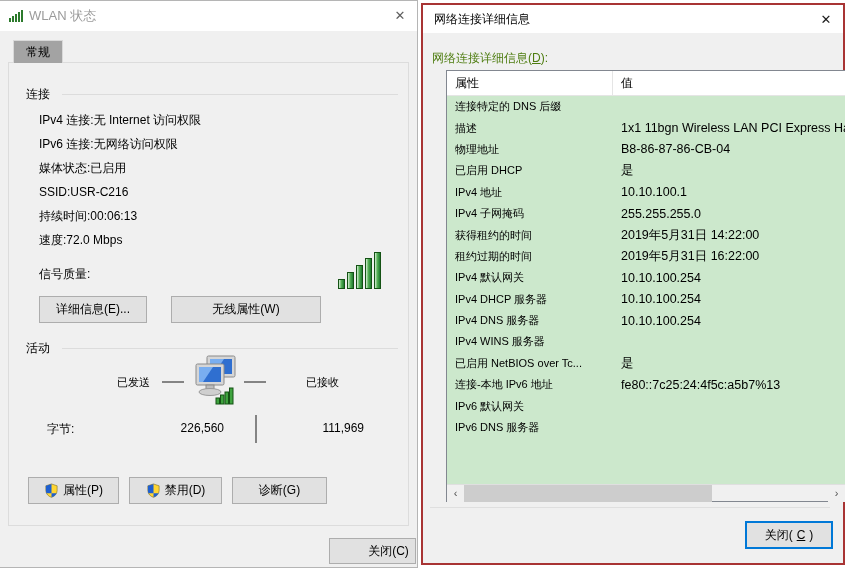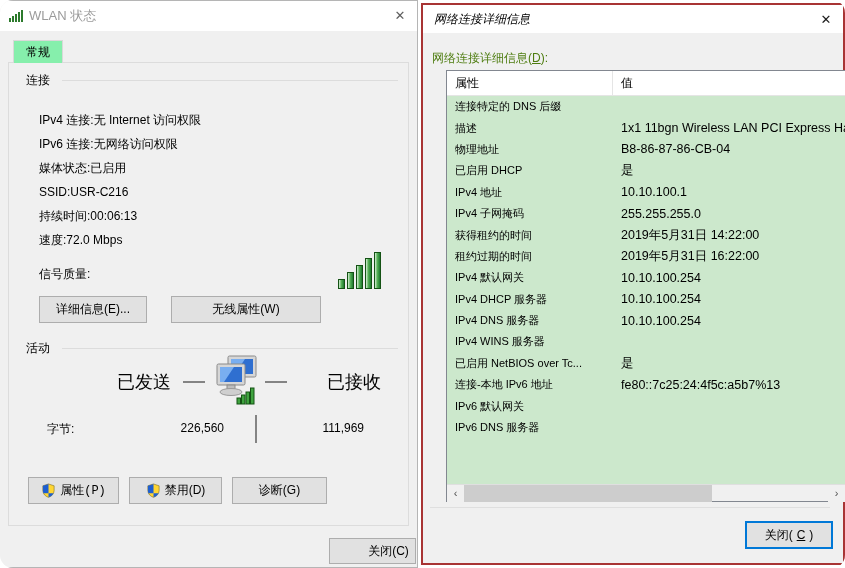--- a/index.html
+++ b/index.html
@@ -1,69 +1,69 @@
 <!DOCTYPE html>
 <html><head>
 <meta charset="utf-8">
 <style>
   * { margin:0; padding:0; box-sizing:border-box; }
   html,body { background:#ffffff; }
   body { font-family:"Liberation Sans", sans-serif; }
-  #stage { position:relative; width:845px; height:568px; background:#ffffff; overflow:hidden;border-radius:13px; }
+  #stage { position:relative; width:845px; height:568px; background:#ffffff; overflow:hidden; }
 
   
   .win-btn {
     position:absolute; display:flex; align-items:center; justify-content:center;
     background:#e1e1e1; border:1px solid #adadad; font-size:12px; color:#000;
     font-family:"Liberation Sans", sans-serif; cursor:default; gap:4px;
   }
   .titlebar { position:absolute; left:0; top:0; right:0; height:30px; background:#ffffff;
     display:flex; align-items:center; padding-left:9px; }
   .close-x { position:absolute; top:0; right:0; width:34px; height:28px; display:flex;
     align-items:center; justify-content:center; font-size:13px; color:#5f5f5f; }
 
   
   #wlan { position:absolute; left:0; top:0; width:418px; height:568px;
     background:#f0f0f0; border:1px solid #b5b5b5; border-left:none; }
   #wlan .title-text { font-size:13px; color:#9b9b9b; margin-left:6px; }
   .sigbars-sm { display:flex; align-items:flex-end; gap:1px; height:12px; }
   .sigbars-sm i { display:block; width:2px; background:#3fa33f; border:1px solid #2c7a2c; }
-  .tab { position:absolute; left:13px; top:39px; width:50px; height:23px; background:#86efac;
+  .tab { position:absolute; left:13px; top:39px; width:50px; height:23px; background:#a3a3a3;
     border:1px solid #d9d9d9; border-bottom:none; z-index:2; display:flex; align-items:center;
     justify-content:center; font-size:12px; color:#000; }
   .tabpage { position:absolute; left:8px; top:61px; width:401px; height:464px;
     background:#f0f0f0; border:1px solid #dcdcdc; }
   .group-head { position:absolute; left:0; right:0; display:flex; align-items:center; }
   .group-head .gh-label { font-size:12px; color:#000; margin-left:17px; }
   .group-head .gh-line { flex:1; height:1px; background:#dcdcdc; margin:0 10px 0 12px; }
   .kv-rows { position:absolute; left:30px; right:19px; top:45px; }
   .kv-row { position:relative; height:24px; display:flex; align-items:center; }
   .kv-row .k { font-size:12px; color:#000; }
   .kv-row .v { font-size:12px; color:#000; }
   .sig-label { position:absolute; left:30px; top:203px; font-size:12px; }
   .sigbars-lg { position:absolute; right:27px; top:189px; display:flex; align-items:flex-end; gap:2px; height:37px; }
   .sigbars-lg i { display:block; width:7px; border:1px solid #145214;
     background:linear-gradient(90deg,#d8f0d8 0%,#58b158 45%,#1f7a2f 100%); }
   .dash { height:2px; background:#848484; width:22px; }
   .act-row { position:absolute; left:30px; right:19px; top:291px; height:56px;
     display:flex; align-items:center; }
-  .act-label { font-size:18px; }
+  .act-label { font-size:11px; }
   .bytes-row { position:absolute; left:30px; right:19px; top:352px; height:30px; }
   .bytes-label { position:absolute; left:8px; top:6px; font-size:12px; }
   .bytes-sent { position:absolute; left:0; width:185px; top:6px; text-align:right; font-size:12px; }
   .bytes-divider { position:absolute; left:216px; top:0; width:2px; height:28px; background:#848484; }
   .bytes-recv { position:absolute; left:230px; width:95px; top:6px; text-align:right; font-size:12px; }
   .shield { width:15px; height:15px; flex:0 0 auto; }
   #wlan-close { left:329px; top:537px; width:87px; height:26px;padding-left:32px; }
 
   
   #details { position:absolute; left:421px; top:3px; width:424px; height:562px;
     border:2px solid #a83434; background:#f0f0f0; }
   #details .titlebar { height:28px; }
-  #details .title-text { font-size:12px; color:#000; margin-left:2px;font-style:italic; }
+  #details .title-text { font-size:12px; color:#000; margin-left:2px; }
   #details .close-x { color:#1a1a1a; }
   .list-label { position:absolute; left:9px; top:45px; font-size:12px; color:#4d7c0f; }
   .lv { position:absolute; left:23px; top:65px; width:400px; height:432px;
     background:#cce8cc; border:1px solid #828790; display:flex; flex-direction:column; }
   .lv-header { height:25px; background:#ffffff; display:flex; flex:0 0 auto;
     border-bottom:1px solid #e5e5e5; }
   .lv-header .col { font-size:12px; color:#000; display:flex; align-items:center; padding-left:8px; }
   .lv-header .col-prop { width:166px; border-right:1px solid #e5e5e5; }
   .lv-header .col-val { flex:1; }
   .lv-body { flex:1; overflow:hidden; }
@@ -95,21 +95,21 @@
           <i style="height:12px"></i>
       </span>
       <span class="title-text">WLAN 状态</span>
       <span class="close-x">✕</span>
     </div>
 
     <div class="tab">常规</div>
 
     <div class="tabpage">
 
-      <div class="group-head" style="top:9px">
+      <div class="group-head" style="top:23px">
         <span class="gh-label">连接</span>
         <span class="gh-line"></span>
       </div>
 
       <div class="kv-rows">
 
           <div class="kv-row">
             <span class="k">IPv4 连接:</span>
             <span class="v">无 Internet 访问权限</span>
           </div>
@@ -190,21 +190,21 @@
         <span class="act-label" style="margin-left:40px">已接收</span>
       </div>
 
       <div class="bytes-row">
         <span class="bytes-label">字节:</span>
         <span class="bytes-sent">226,560</span>
         <span class="bytes-divider"></span>
         <span class="bytes-recv">111,969</span>
       </div>
 
-      <div class="win-btn" style="left:19px; top:414px; width:91px; height:27px;font-family:Liberation Mono, monospace;">
+      <div class="win-btn" style="left:19px; top:414px; width:91px; height:27px;">
         <svg class="shield" viewBox="0 0 16 16">
           <path d="M8 1 L14 3 V8 C14 12 11 14.3 8 15.3 C5 14.3 2 12 2 8 V3 Z" fill="#ffd633" stroke="#7a6a1e" stroke-width="0.6"></path>
           <path d="M8 1 L2 3 V8 C2 9 2.2 10 2.7 10.9 L8 10.9 Z" fill="#1e5fd0"></path>
           <path d="M8 10.9 L13.3 10.9 C12.3 13.2 10 14.6 8 15.3 Z" fill="#1e5fd0"></path>
         </svg>
         <span>属性(P)</span>
       </div>
       <div class="win-btn" style="left:120px; top:414px; width:93px; height:27px;">
         <svg class="shield" viewBox="0 0 16 16">
           <path d="M8 1 L14 3 V8 C14 12 11 14.3 8 15.3 C5 14.3 2 12 2 8 V3 Z" fill="#ffd633" stroke="#7a6a1e" stroke-width="0.6"></path>

